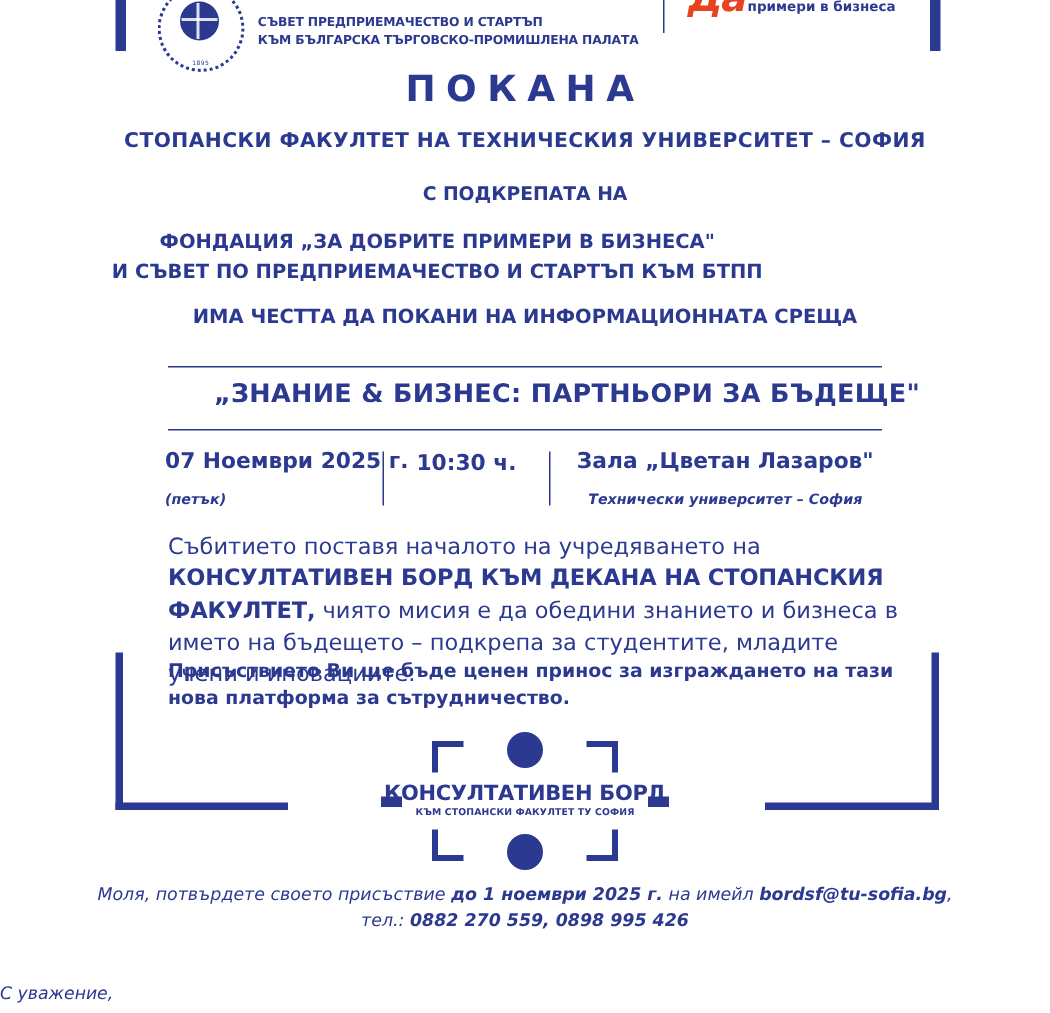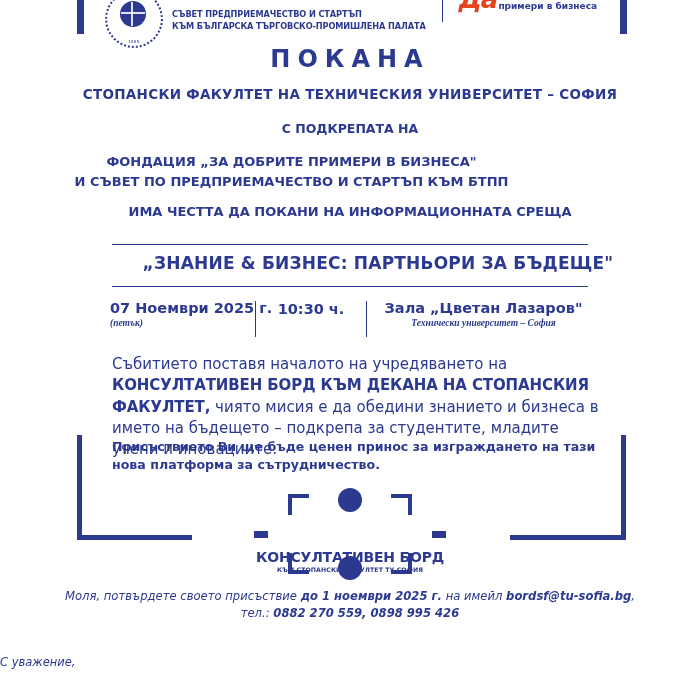--- a/index.html
+++ b/index.html
@@ -269,23 +269,22 @@
     font-size: 14.5px;
     font-weight: bold;
     color: #2b3990;
     white-space: nowrap;
   }
   .detail-sub {
     font-size: 9.5px;
     font-style: italic;
     font-weight: bold;
     color: #2b3990;
-    margin-top: 2px;
-    white-space: nowrap;
-    font-family: Liberation Serif, serif;
+    margin-top: 12px;
+    white-space: nowrap;
   }
 
   
   .body-1 {
     position: absolute;
     left: 112px; top: 354px;
     width: 490px;
     font-size: 15px;
     line-height: 1.42;
     color: #2b3990;
@@ -347,21 +346,20 @@
     left: -24px; right: -24px; top: 34px;
     text-align: center;
   }
   .cb-title {
     font-size: 14px;
     font-weight: bold;
     letter-spacing: -0.2px;
     color: #2b3990;
     line-height: 1;
     white-space: nowrap;
-    margin-top: 28px;
   }
   .cb-sub {
     font-size: 6.2px;
     font-weight: bold;
     letter-spacing: .1px;
     color: #2b3990;
     margin-top: 2px;
     white-space: nowrap;
   }
 

